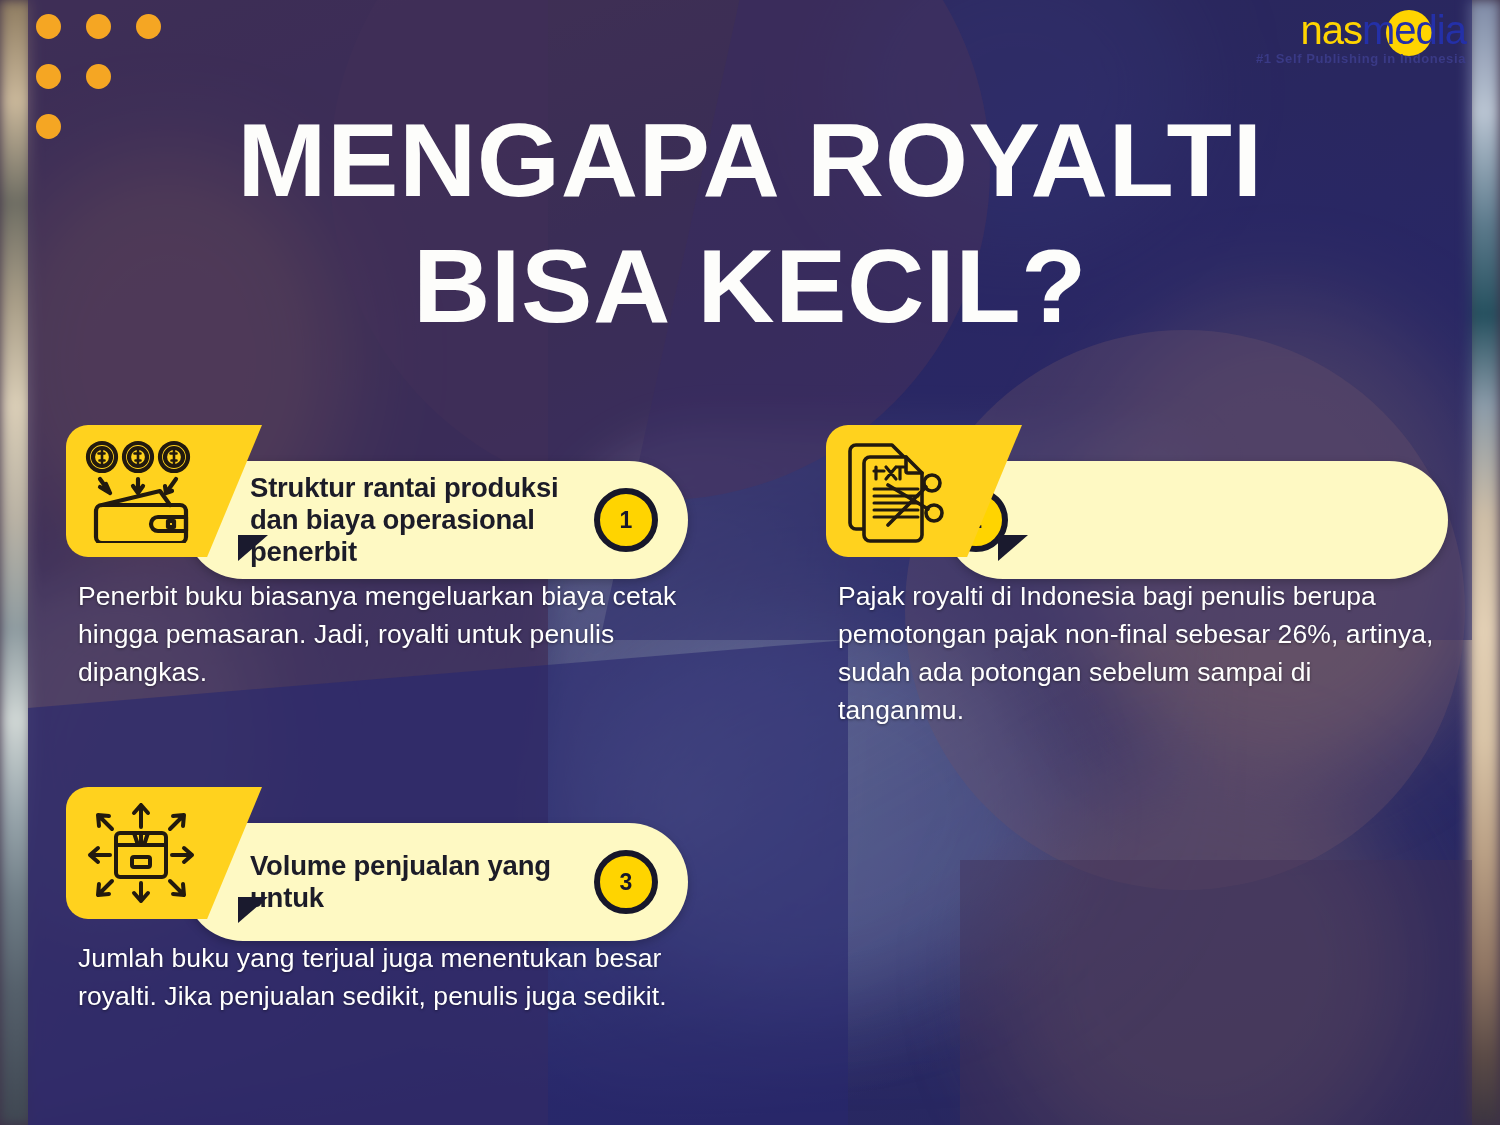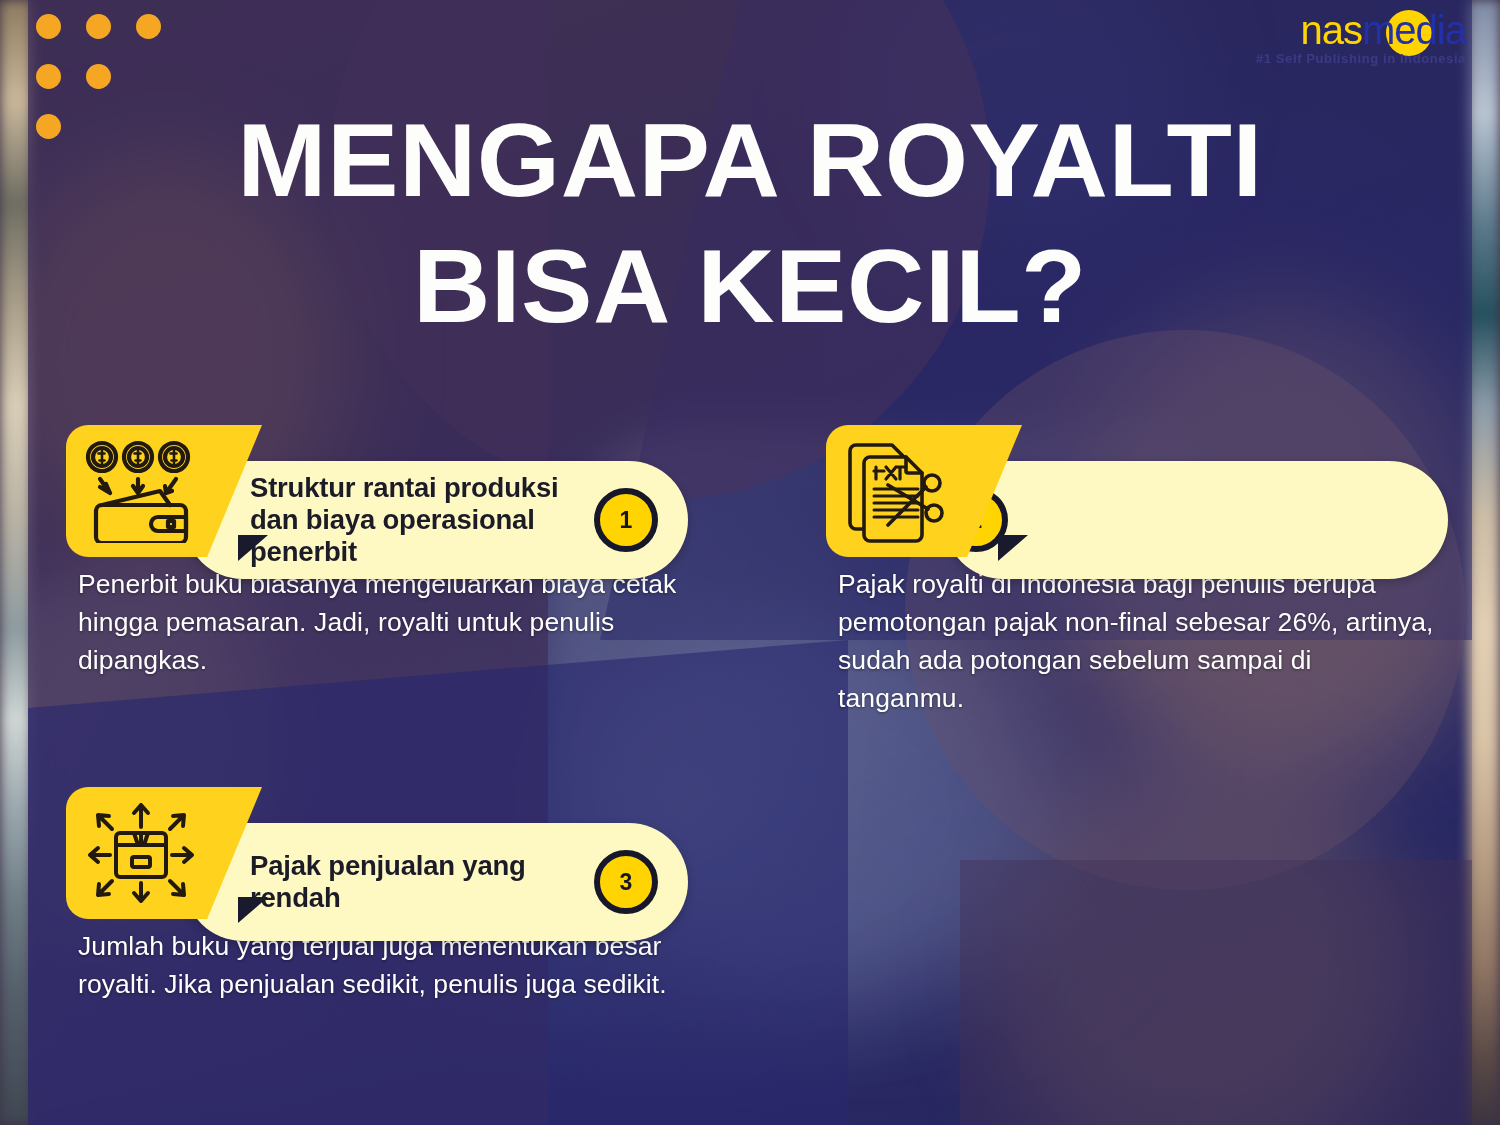--- a/index.html
+++ b/index.html
@@ -118,21 +118,21 @@
 
   .notch{position:absolute;left:172px;top:110px;width:0;height:0;z-index:3;
          border-left:30px solid #1a1a2e;border-bottom:26px solid transparent;}
 
   .iconbox{position:absolute;left:0;top:0;width:196px;height:132px;z-index:4;
            background:#ffd21e;border-radius:22px 0 0 22px;
            clip-path:polygon(0 0,100% 0,72% 100%,0 100%);
            display:flex;align-items:center;justify-content:flex-start;}
   .iconbox svg{margin-left:14px;display:block;}
 
-  .body{margin-top:8px;padding-left:12px;width:600px;color:#ffffff;
+  .body{margin-top:20px;padding-left:12px;width:600px;color:#ffffff;
         font-size:26.5px;line-height:1.44;letter-spacing:.1px;
         text-shadow:0 1px 3px rgba(0,0,0,.45);}
 </style>
 </head>
 <body>
 
 <div class="stage">
 
   <div class="photo">
     <div class="blob b1"></div>
@@ -224,21 +224,21 @@
         </svg>
       </div>
     </div>
     <div class="body">Pajak royalti di Indonesia bagi penulis berupa pemotongan pajak non-final sebesar 26%, artinya, sudah ada potongan sebelum sampai di tanganmu.</div>
   </div>
 
   <div class="card c3">
     <div class="head">
       <div class="notch"></div>
       <div class="pill">
-        <div class="pill-txt">Pajak penjualan yang rendah</div>
+        <div class="pill-txt">Volume penjualan yang untuk</div>
         <div class="badge">3</div>
       </div>
       <div class="iconbox">
         <svg width="122" height="112" viewBox="0 0 122 112" fill="none" stroke="#221a0e" stroke-width="4" stroke-linecap="round" stroke-linejoin="round">
           <rect x="36" y="36" width="50" height="44" rx="4"></rect>
           <path d="M36 48h50M61 36v12M54 36l4 12M68 36l-4 12"></path>
           <rect x="52" y="60" width="18" height="10" rx="2"></rect>
           <path d="M61 30V8M61 8l-7 8M61 8l7 8"></path>
           <path d="M61 86v18M61 104l-7-8M61 104l7-8"></path>
           <path d="M30 58H10M10 58l8-7M10 58l8 7"></path>

